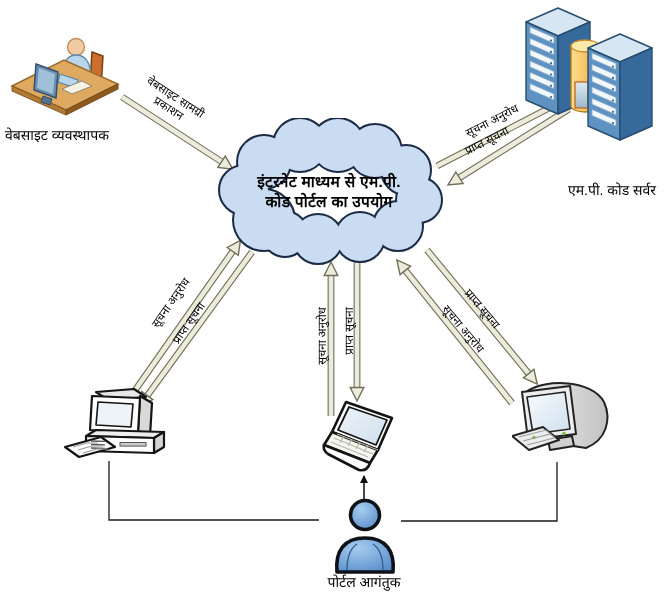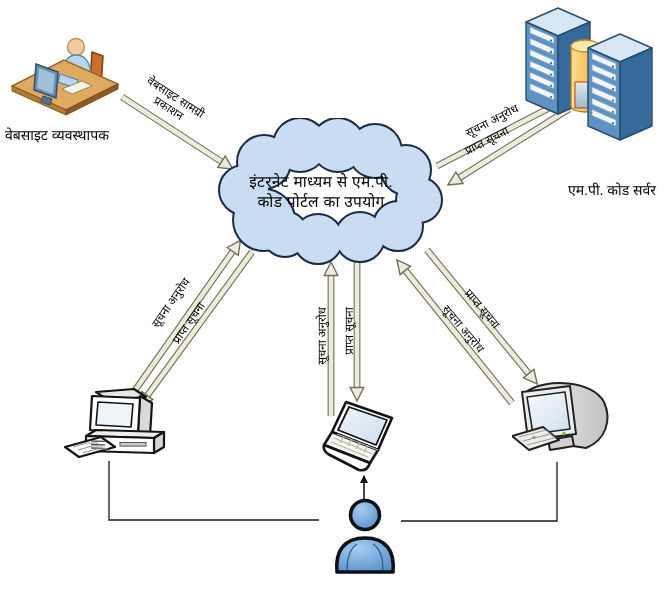--- a/index.html
+++ b/index.html
@@ -3,22 +3,22 @@
 <meta charset="utf-8">
 <style>
   html,body{margin:0;padding:0;background:#fff;}
   body{font-family:"Liberation Sans","DejaVu Sans",sans-serif;color:#000;}
   .stage{position:relative;width:672px;height:593px;background:#fff;overflow:hidden;}
   .abs{position:absolute;}
   .wires{left:0;top:0;z-index:1;}
   .icon{z-index:2;}
   .cloud-svg{z-index:2;}
   .cloud-text{
-    position:absolute;left:216px;top:172px;width:210px;z-index:3;
-    font-size:15.5px;font-weight:normal;line-height:1.3;text-align:center;
+    position:absolute;left:224px;top:172px;width:210px;z-index:3;
+    font-size:15.5px;font-weight:bold;line-height:1.3;text-align:center;
     white-space:pre-line;letter-spacing:.3px;
   }
   .edge-label{
     position:absolute;z-index:3;font-size:11.5px;line-height:1.12;
     text-align:center;white-space:pre-line;transform-origin:center;
   }
   .node-label{
     position:absolute;z-index:3;font-size:14px;text-align:center;
   }
 </style>
@@ -266,14 +266,15 @@
   <div class="edge-label" style="left:189px;top:323px;transform:translate(-50%,-50%) rotate(-55deg);">प्राप्त सूचना</div>
 
   <div class="edge-label" style="left:322px;top:336px;transform:translate(-50%,-50%) rotate(-90deg);">सूचना अनुरोध</div>
   <div class="edge-label" style="left:349px;top:331px;transform:translate(-50%,-50%) rotate(-90deg);">प्राप्त सूचना</div>
 
   <div class="edge-label" style="left:482px;top:309px;transform:translate(-50%,-50%) rotate(50deg);">प्राप्त सूचना</div>
   <div class="edge-label" style="left:463px;top:329px;transform:translate(-50%,-50%) rotate(50deg);">सूचना अनुरोध</div>
 
   <div class="node-label" style="left:-23px;top:125px;width:160px;">वेबसाइट व्यवस्थापक</div>
   <div class="node-label" style="left:532px;top:180px;width:160px;">एम.पी. कोड सर्वर</div>
+  <div class="node-label" style="left:284px;top:572px;width:160px;">पोर्टल आगंतुक</div>
 
 </div>
 
 </body></html>

